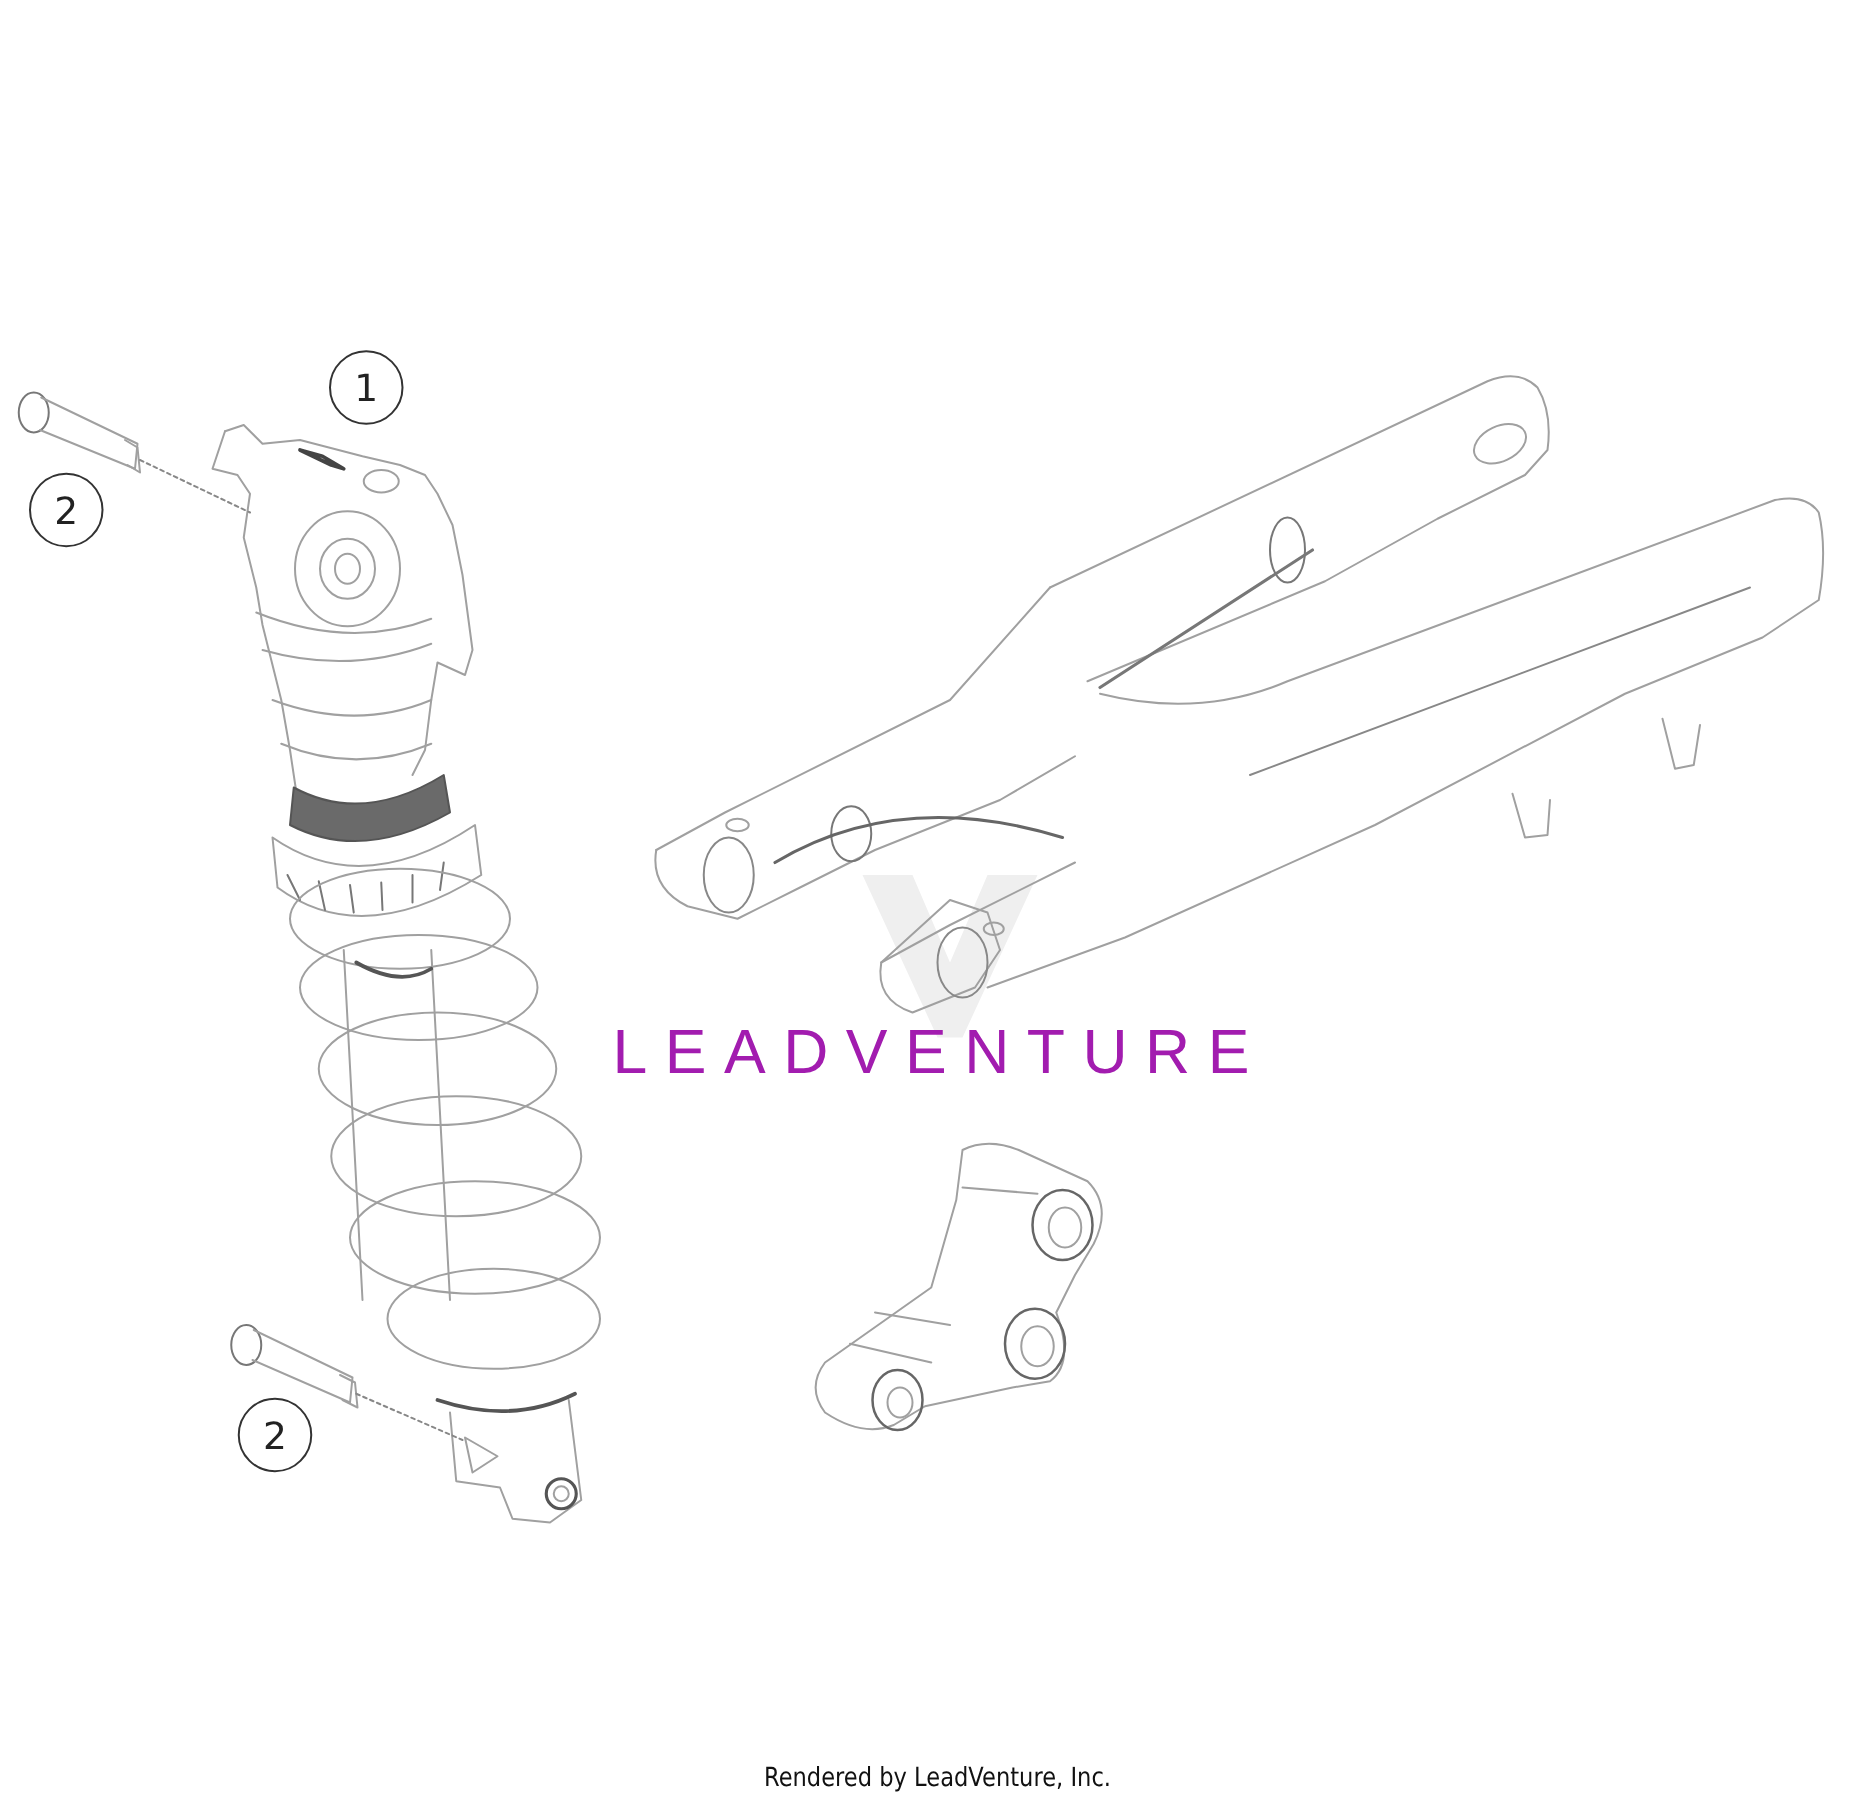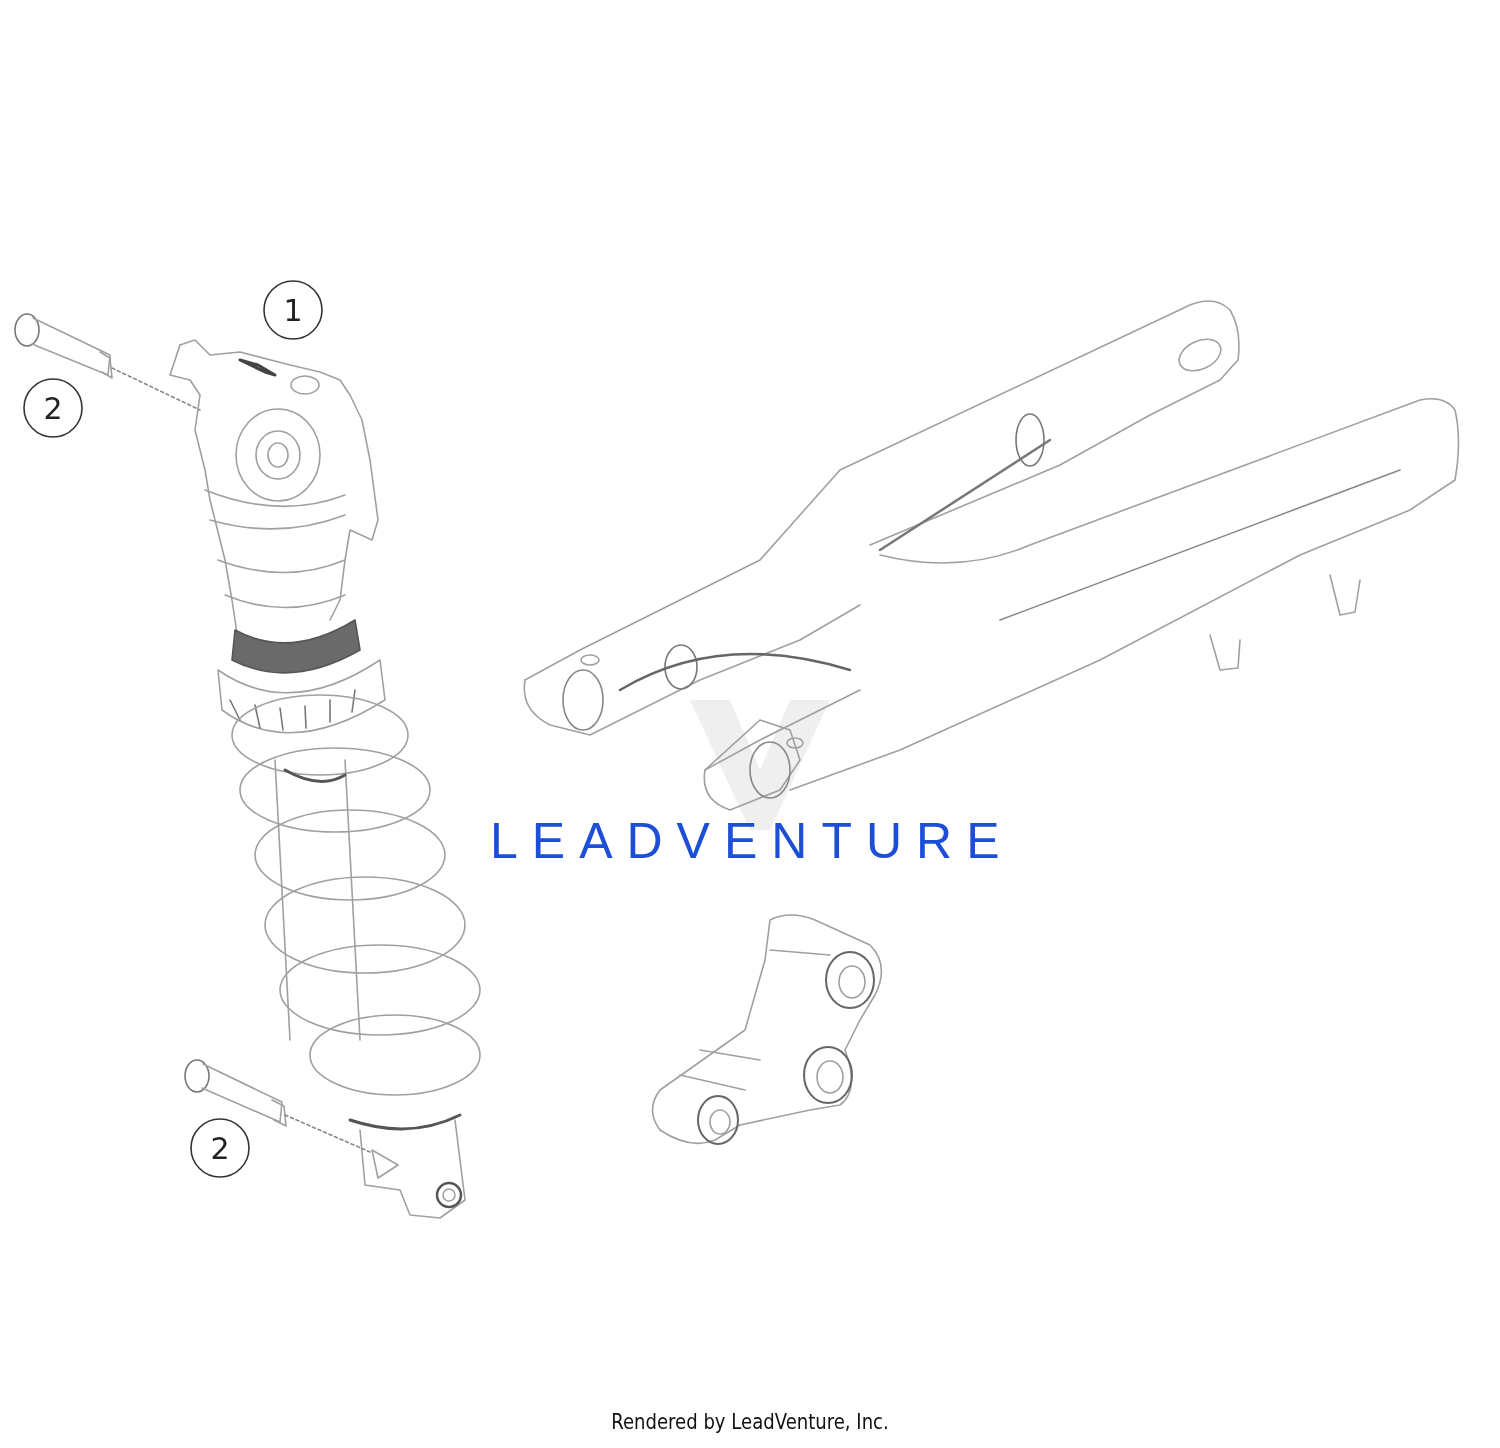--- a/index.html
+++ b/index.html
@@ -1,21 +1,21 @@
 <!DOCTYPE html>
 <html><head>
   <meta charset="utf-8">
   <style>
     html, body { margin: 0; padding: 0; background: #ffffff; }
     body { width: 1500px; height: 1448px; position: relative; overflow: hidden; font-family: "DejaVu Sans", sans-serif; }
     #diagram { position: absolute; left: 0; top: 0; width: 1500px; height: 1448px; }
     .watermark {
       position: absolute; left: 490px; top: 812px; width: 520px; text-align: center;
       font-family: "Liberation Sans", sans-serif; font-size: 50px; letter-spacing: 14px;
-      color: #1d4ed8; font-weight: normal; pointer-events: none;
+      color: #a21caf; font-weight: normal; pointer-events: none;
     }
     .footer {
       position: absolute; left: 0; top: 1410px; width: 1500px; text-align: center;
       font-family: "DejaVu Sans", sans-serif; font-size: 21px; color: #111;
       transform: scaleX(0.86);
     }
   </style>
 </head>
 <body>
 

